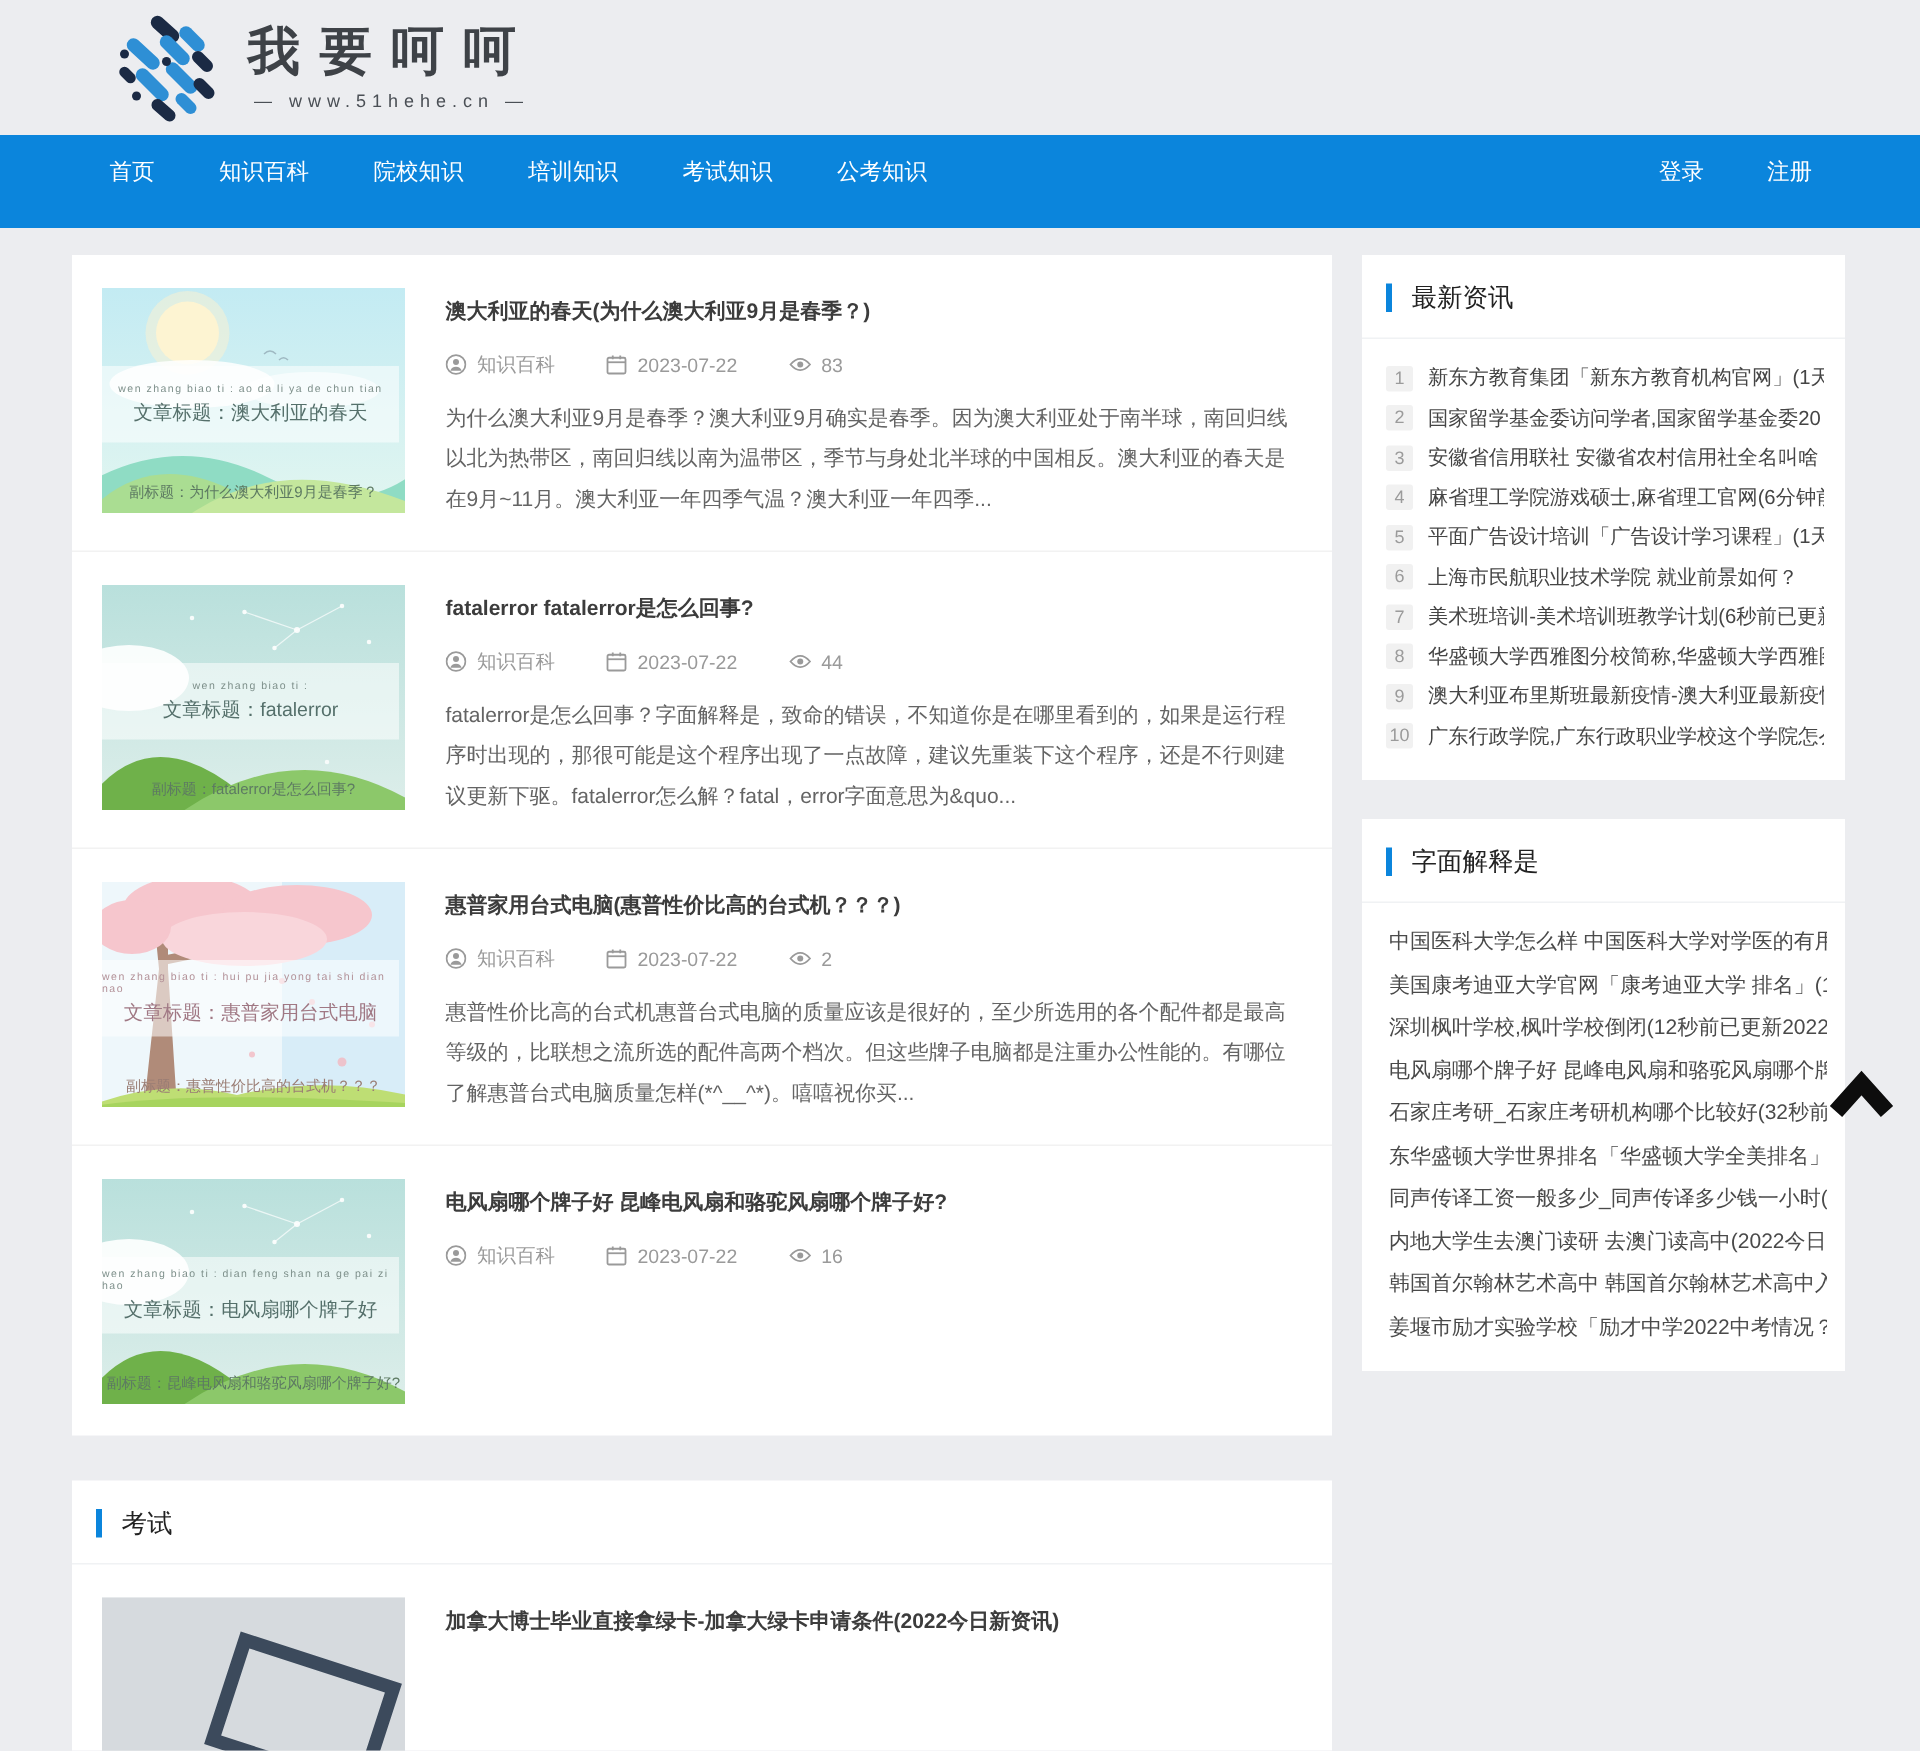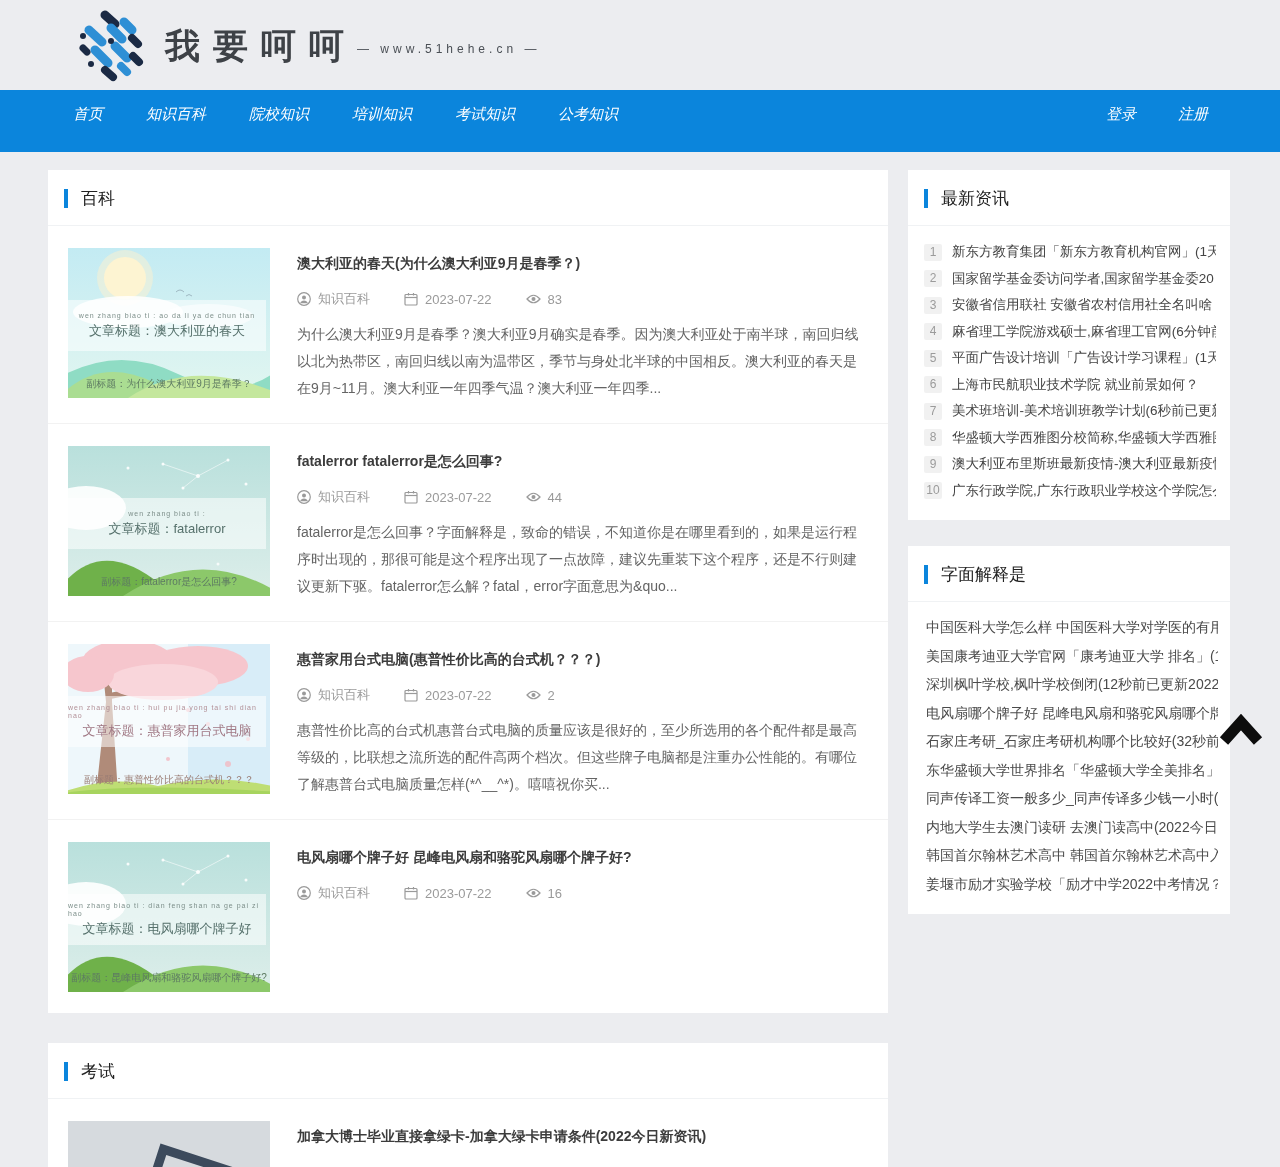--- a/index.html
+++ b/index.html
@@ -7,27 +7,27 @@
   body {
     width:1280px; height:1167px; overflow:hidden; position:relative;
     background:#ecedf0;
     font-family:"Liberation Sans","DejaVu Sans",sans-serif;
   }
 
   
   .header { height:90px; display:flex; align-items:center; padding-left:75px; }
   .logo { display:flex; align-items:center; cursor:pointer; }
   .logo-icon { width:74px; height:74px; }
-  .logo-text { margin-left:16px; display:flex; flex-direction:row; align-items:center; }
+  .logo-text { margin-left:16px; display:flex; flex-direction:column; align-items:center; }
   .logo-title { font-size:35px; font-weight:700; color:#3e4247; letter-spacing:13px; line-height:1; white-space:nowrap; }
   .logo-sub { font-size:12px; color:#4a4f55; letter-spacing:4px; margin-top:8px; white-space:nowrap; }
 
   
   .navbar { height:62px; background:#0b85dc; }
-  .nav-inner { margin:0 48px; height:48px; display:flex; align-items:center; padding:0 24px 0 25px;font-style:italic; }
+  .nav-inner { margin:0 48px; height:48px; display:flex; align-items:center; padding:0 24px 0 25px; }
   .nav-item { color:#fff; font-size:15px; margin-right:43px; cursor:pointer; white-space:nowrap; }
   .nav-auth { margin-left:auto; display:flex; gap:42px; }
   .nav-auth span { color:#fff; font-size:15px; cursor:pointer; }
 
   
   .main { display:flex; gap:20px; margin:18px 48px 0; align-items:flex-start; }
   .col-left { width:840px; flex-shrink:0; }
   .col-right { width:322px; flex-shrink:0; }
 
   .card { background:#fff; }
@@ -115,24 +115,20 @@
       <span>登录</span>
       <span>注册</span>
     </div>
   </div>
 </div>
 
 <div class="main">
 
   <div class="col-left">
     <div class="card">
-      <div class="card-header">
-        <span class="accent-bar"></span>
-        <span class="card-title">百科</span>
-      </div>
 
       <div class="article">
         <div class="thumb">
           <svg class="scene" viewBox="0 0 202 150" preserveAspectRatio="none">
             <defs>
               <linearGradient id="sky1" x1="0" y1="0" x2="0" y2="1">
                 <stop offset="0" stop-color="#c3ebf3"></stop>
                   <stop offset="1" stop-color="#e2f6f0"></stop>
               </linearGradient>
             </defs>

